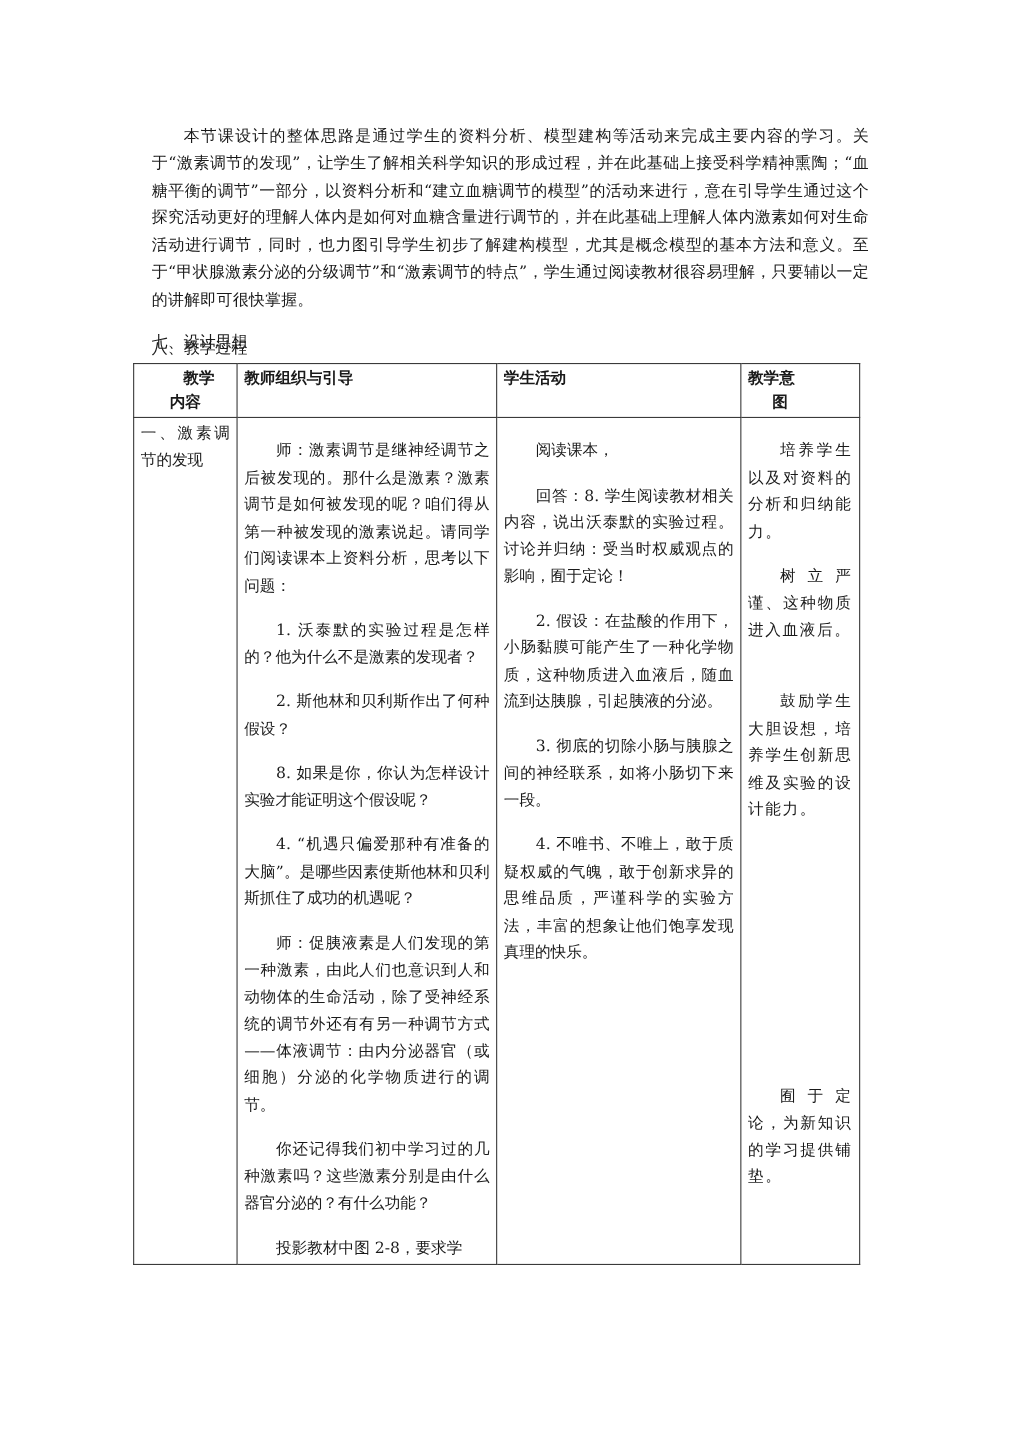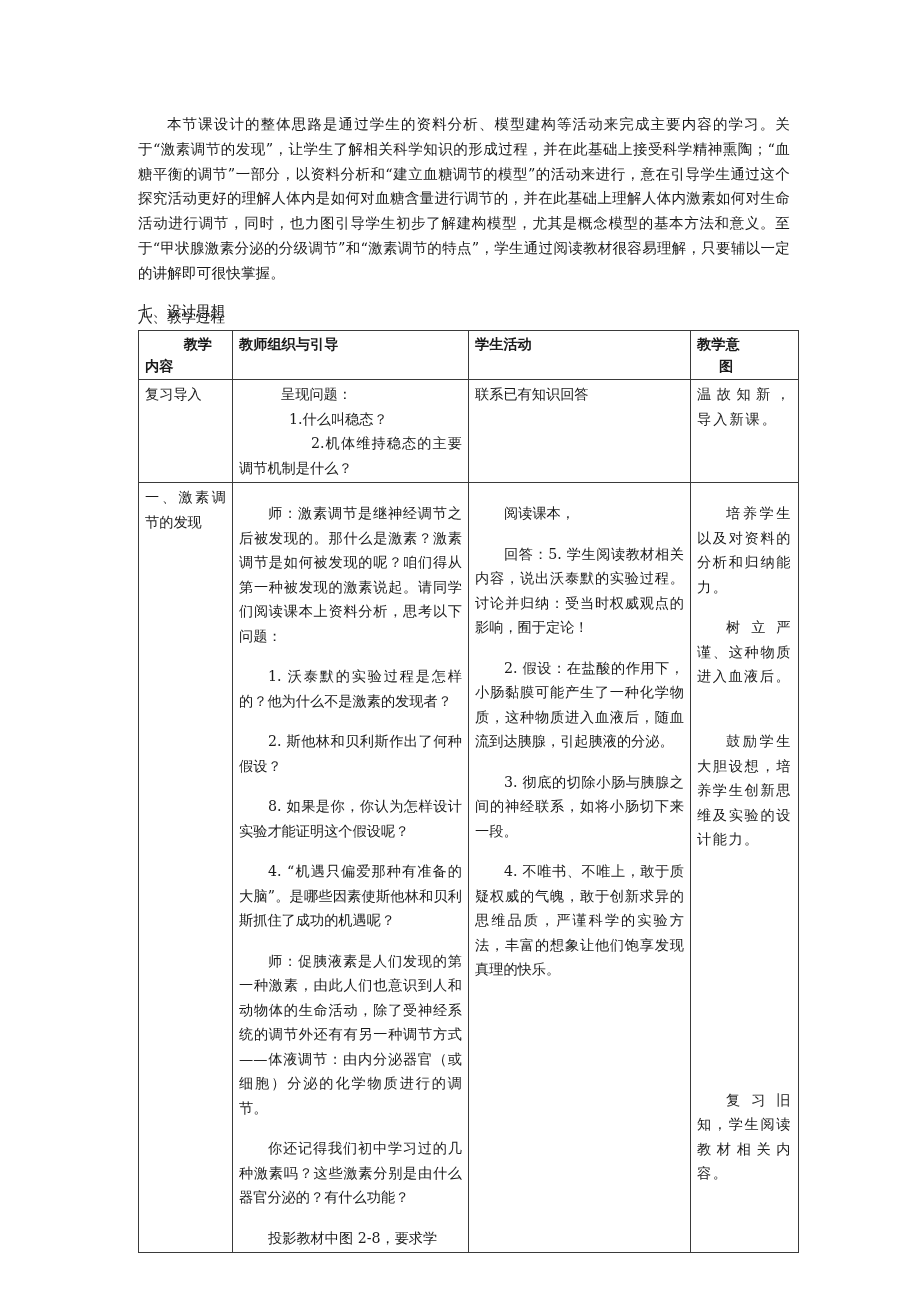--- a/index.html
+++ b/index.html
@@ -13,21 +13,21 @@
     position: absolute; left: 138px; top: 112px; width: 652px;
     font-size: 14.5px; line-height: 24.8px; letter-spacing: 0.2px;
     text-indent: 29px; text-align: justify; margin: 0;
   }
   .heading {
     position: absolute; left: 138px; font-size: 14.5px; line-height: 22px; margin: 0;
   }
   .h7 { top: 300px; }
   .h8 { top: 306px; }
   table.lesson {
-    position: absolute; left: 138px; top: 330px;
+    position: absolute; left: 121px; top: 330px;
     width: 660px; border-collapse: collapse; table-layout: fixed;
     font-size: 14.2px;
   }
   table.lesson td, table.lesson th {
     border: 1.3px solid #3a3a3a; vertical-align: top;
     padding: 2px 6px; line-height: 24.5px; font-weight: normal;
     text-align: justify;
   }
   table.lesson th { font-weight: bold; line-height: 22px; padding-top: 2px; padding-bottom: 2px; }
   col.c1 { width: 94px; }
@@ -67,77 +67,61 @@
     <colgroup>
       <col class="c1">
         <col class="c2">
         <col class="c3">
         <col class="c4">
     </colgroup>
     <tbody>
         <tr class="row-header">
       <th>
         <div class="th-right1" style="text-align:right;padding-right:8px;">教学</div>
-        <div style="text-align:left;">内容</div>
+        <div style="text-align:center;">内容</div>
       </th>
       <th class="th-center">
         <span>教师组织与引导</span>
       </th>
       <th class="th-center">
         <span>学生活动</span>
       </th>
       <th>
         <div style="text-align:left;padding-right:6px;">教学意</div>
         <div style="text-align:left;padding-left:22px;">图</div>
       </th>
     </tr>
 
-    <tr class="row-review">
-      <td>
-        <span>复习导入</span>
-      </td>
-      <td>
-        <p class="p ind2">呈现问题：</p>
-        <p class="p ind2" style="text-indent:50px;">1.什么叫稳态？</p>
-        <p class="p ind3" style="text-indent:72px;">2.机体维持稳态的主要调节机制是什么？</p>
-      </td>
-      <td class="center">
-        <span>联系已有知识回答</span>
-      </td>
-      <td class="spaced" style="letter-spacing:2px;">
-        <span>温故知新，导入新课。</span>
-      </td>
-    </tr>
 
     <tr class="row-discovery">
       <td>
         <span>一、激素调节的发现</span>
       </td>
       <td>
         <p class="p ind">师：激素调节是继神经调节之后被发现的。那什么是激素？激素调节是如何被发现的呢？咱们得从第一种被发现的激素说起。请同学们阅读课本上资料分析，思考以下问题：</p>
         <p class="p ind">1. 沃泰默的实验过程是怎样的？他为什么不是激素的发现者？</p>
         <p class="p ind">2. 斯他林和贝利斯作出了何种假设？</p>
         <p class="p ind">8. 如果是你，你认为怎样设计实验才能证明这个假设呢？</p>
         <p class="p ind">4. “机遇只偏爱那种有准备的大脑”。是哪些因素使斯他林和贝利斯抓住了成功的机遇呢？</p>
         <p class="p ind">师：促胰液素是人们发现的第一种激素，由此人们也意识到人和动物体的生命活动，除了受神经系统的调节外还有有另一种调节方式——体液调节：由内分泌器官（或细胞）分泌的化学物质进行的调节。</p>
         <p class="p ind">你还记得我们初中学习过的几种激素吗？这些激素分别是由什么器官分泌的？有什么功能？</p>
         <p class="p ind">投影教材中图 2-8，要求学</p>
       </td>
       <td>
         <p class="p ind">阅读课本，</p>
-        <p class="p ind">回答：5. 学生阅读教材相关内容，说出沃泰默的实验过程。讨论并归纳：受当时权威观点的影响，囿于定论！</p>
+        <p class="p ind">回答：8. 学生阅读教材相关内容，说出沃泰默的实验过程。讨论并归纳：受当时权威观点的影响，囿于定论！</p>
         <p class="p ind">2. 假设：在盐酸的作用下，小肠黏膜可能产生了一种化学物质，这种物质进入血液后，随血流到达胰腺，引起胰液的分泌。</p>
         <p class="p ind">3. 彻底的切除小肠与胰腺之间的神经联系，如将小肠切下来一段。</p>
         <p class="p ind">4. 不唯书、不唯上，敢于质疑权威的气魄，敢于创新求异的思维品质，严谨科学的实验方法，丰富的想象让他们饱享发现真理的快乐。</p>
       </td>
       <td style="letter-spacing:1.5px;">
         <p class="p ind">培养学生以及对资料的分析和归纳能力。</p>
         <p class="p ind">树立严谨、这种物质进入血液后。</p>
         <div class="spacer"></div>
         <p class="p ind">鼓励学生大胆设想，培养学生创新思维及实验的设计能力。</p>
         <div style="height:220px;"></div>
-        <p class="p ind">复习旧知，学生阅读教材相关内容。</p>
+        <p class="p ind">囿于定论，为新知识的学习提供铺垫。</p>
       </td>
     </tr>
   </tbody>
     </table>
 
 </div>
 
 </body></html>

